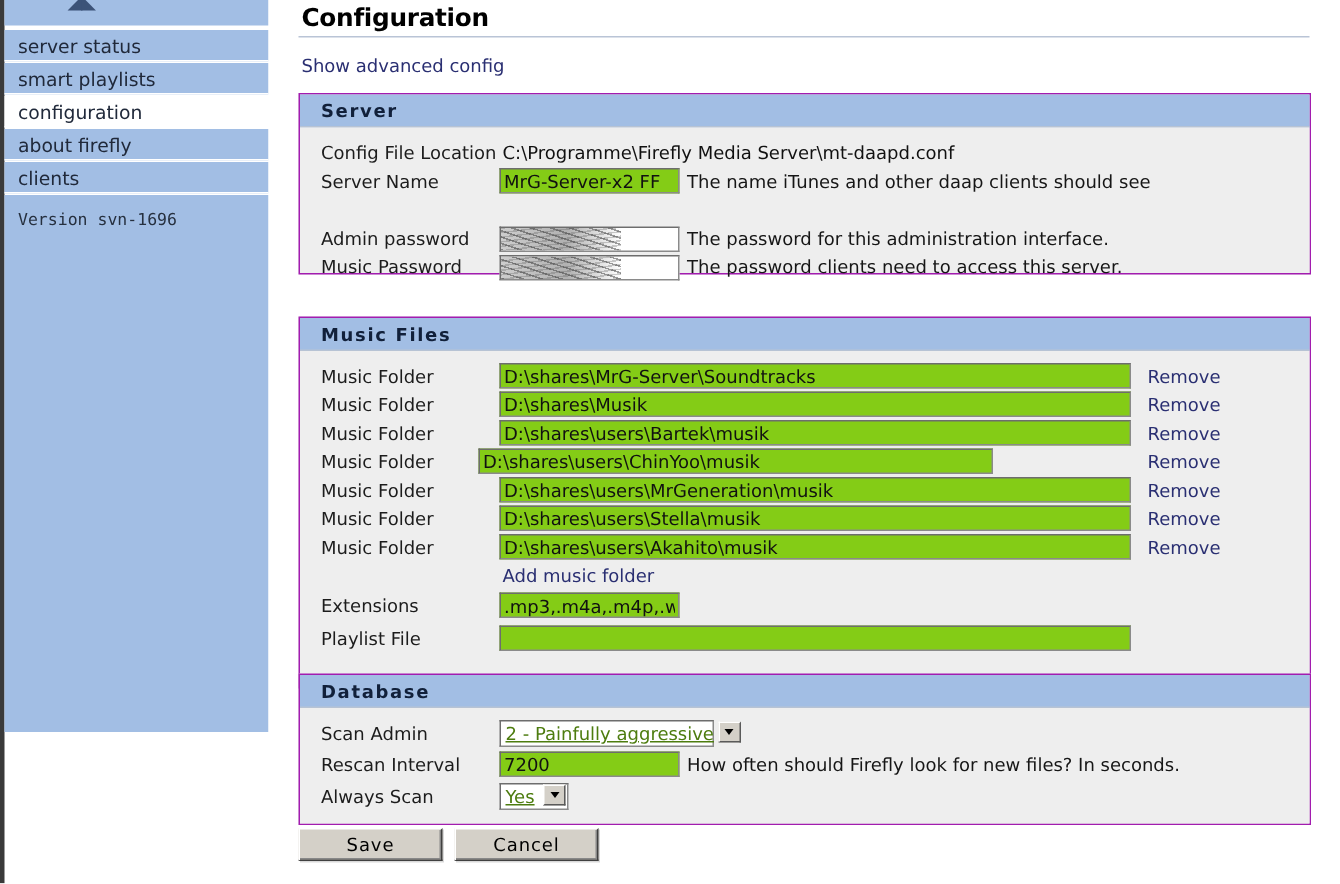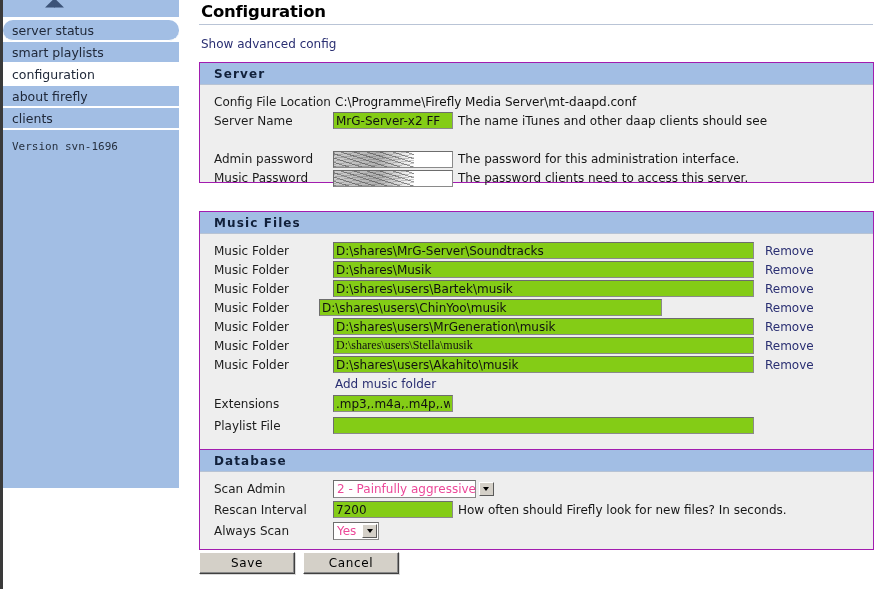--- a/index.html
+++ b/index.html
@@ -47,21 +47,21 @@
     height: 21px;
     line-height: 21px;
     padding-left: 9px;
     font-size: 12.5px;
     color: #20293a;
     background: #a2bee4;
     border-bottom: 1px solid #ffffff;
     white-space: nowrap;
   }
   .nav-item.active { background: #ffffff; }
-  #nav-server-status   { top: 20px; border-radius: 10px; }
+  #nav-server-status   { top: 20px; }
   #nav-smart-playlists { top: 42px; }
   #nav-configuration   { top: 64px; }
   #nav-about-firefly   { top: 86px; }
   #nav-thanks          { top: 108px; }
 
   #sidebar-version {
     position: absolute;
     left: 0; top: 130px;
     width: 176px;
     height: 358px;
@@ -205,23 +205,23 @@
   
   .sel {
     position: absolute;
     top: 0;
     height: 18px;
     border: 1px solid #8a8a8a;
     border-top-color: #6d6d6d;
     border-left-color: #6d6d6d;
     background: #ffffff;
     font-size: 12px;
-    color: #ec4899;
+    color: #4d7c0f;
     display: flex;
-    align-items: center;
+    text-decoration: underline;
   }
   .sel .sel-text {
     padding: 0 3px;
     line-height: 16px;
     white-space: nowrap;
     flex: 1;
   }
   .sel .sel-arrow {
     width: 15px; height: 14px;
     margin-right: 1px;
@@ -373,21 +373,21 @@
         </div>
 
         <div class="row" style="top:84px">
           <span class="lbl">Music Folder</span>
           <input class="tf" style="left: 133px; width: 421px;" type="text" value="D:\shares\users\MrGeneration\musik">
           <a class="link" style="left:565px;" href="#">Remove</a>
         </div>
 
         <div class="row" style="top:103px">
           <span class="lbl">Music Folder</span>
-          <input class="tf" style="left: 133px; width: 421px; font-family: Liberation Serif, serif;" type="text" value="D:\shares\users\Stella\musik">
+          <input class="tf" style="left: 133px; width: 421px;" type="text" value="D:\shares\users\Stella\musik">
           <a class="link" style="left:565px;" href="#">Remove</a>
         </div>
 
         <div class="row" style="top:122px">
           <span class="lbl">Music Folder</span>
           <input class="tf" style="left: 133px; width: 421px;" type="text" value="D:\shares\users\Akahito\musik">
           <a class="link" style="left:565px;" href="#">Remove</a>
         </div>
 
         <div class="row" style="top:141px">

